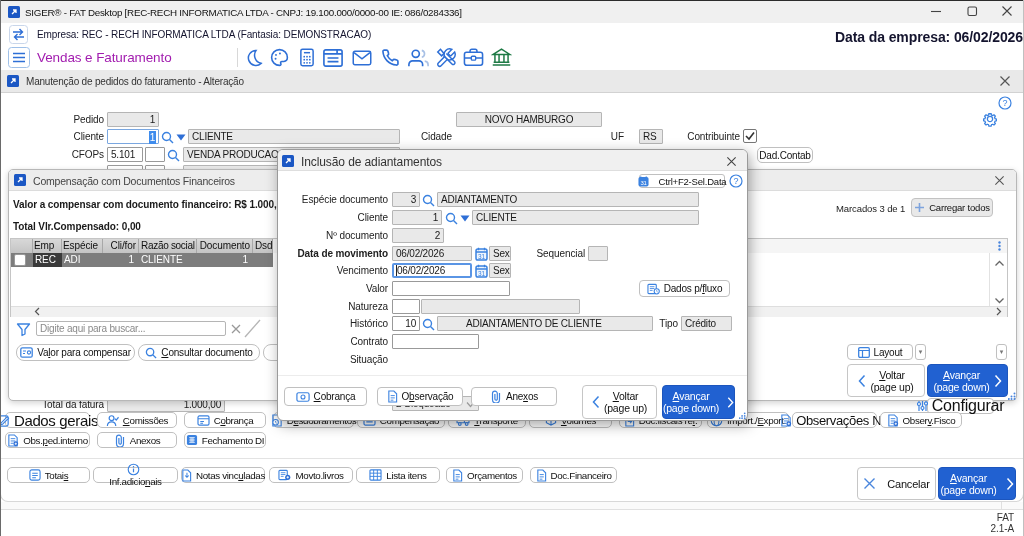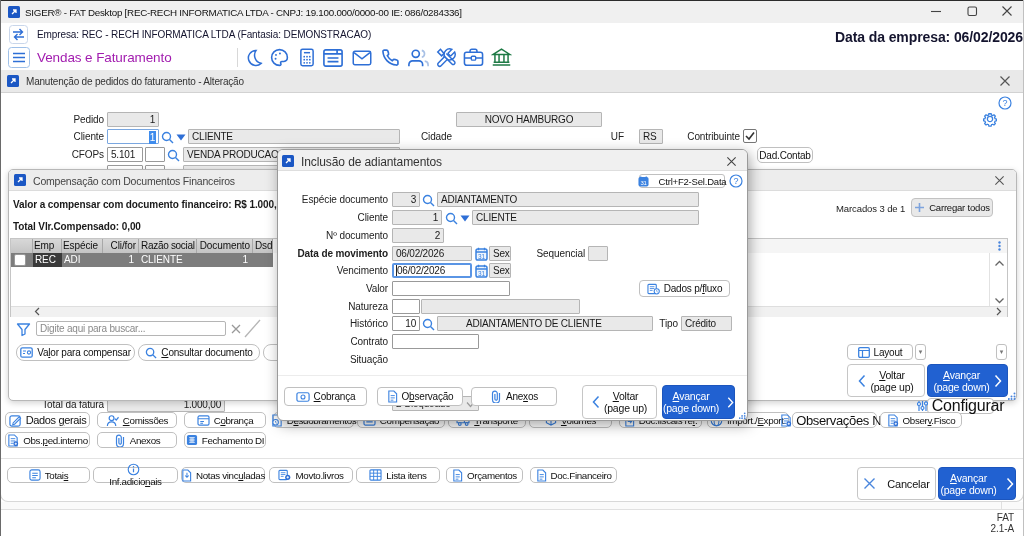--- a/index.html
+++ b/index.html
@@ -297,21 +297,21 @@
   </div>
 <svg class="ic" style="left:1008px;top:392px" width="8" height="8" viewBox="0 0 8 8">
     <circle cx="6.5" cy="1.5" r="1" fill="#4a86dd"></circle>
     <circle cx="6.5" cy="4.5" r="1" fill="#4a86dd"></circle>
     <circle cx="3.5" cy="4.5" r="1" fill="#4a86dd"></circle>
     <circle cx="6.5" cy="7" r="1" fill="#4a86dd"></circle>
     <circle cx="3.5" cy="7" r="1" fill="#4a86dd"></circle>
     <circle cx="0.8" cy="7" r="1" fill="#4a86dd"></circle>
   </svg>
 
-<div class="btn" style="left:5px;top:412px;width:85px;height:16px;font-size:11px;letter-spacing:-0.35px;">
+<div class="btn" style="left:5px;top:412px;width:85px;height:16px;font-size:15px;letter-spacing:-0.35px;">
     <svg width="13" height="13" viewBox="0 0 14 14">
       <rect x="1" y="2" width="11" height="11" rx="2" fill="none" stroke="#3b82e0" stroke-width="1.3"></rect>
       <path d="M4.5 9.5 L11 3 l1.5 1.5 L6 11 l-2 .5 z" fill="#fff" stroke="#3b82e0" stroke-width="1.1"></path>
     </svg>
     <span>Dados <u>g</u>erais</span>
   </div>
 <div class="btn" style="left:97px;top:412px;width:80px;height:16px;font-size:9.8px;letter-spacing:-0.35px;">
     <svg width="13" height="13" viewBox="0 0 14 14">
       <circle cx="6" cy="4.5" r="2.6" fill="none" stroke="#3b82e0" stroke-width="1.3"></circle>
       <path d="M1.5 13 c0-3 2-4.6 4.5-4.6 s4.5 1.6 4.5 4.6" fill="none" stroke="#3b82e0" stroke-width="1.3"></path>

